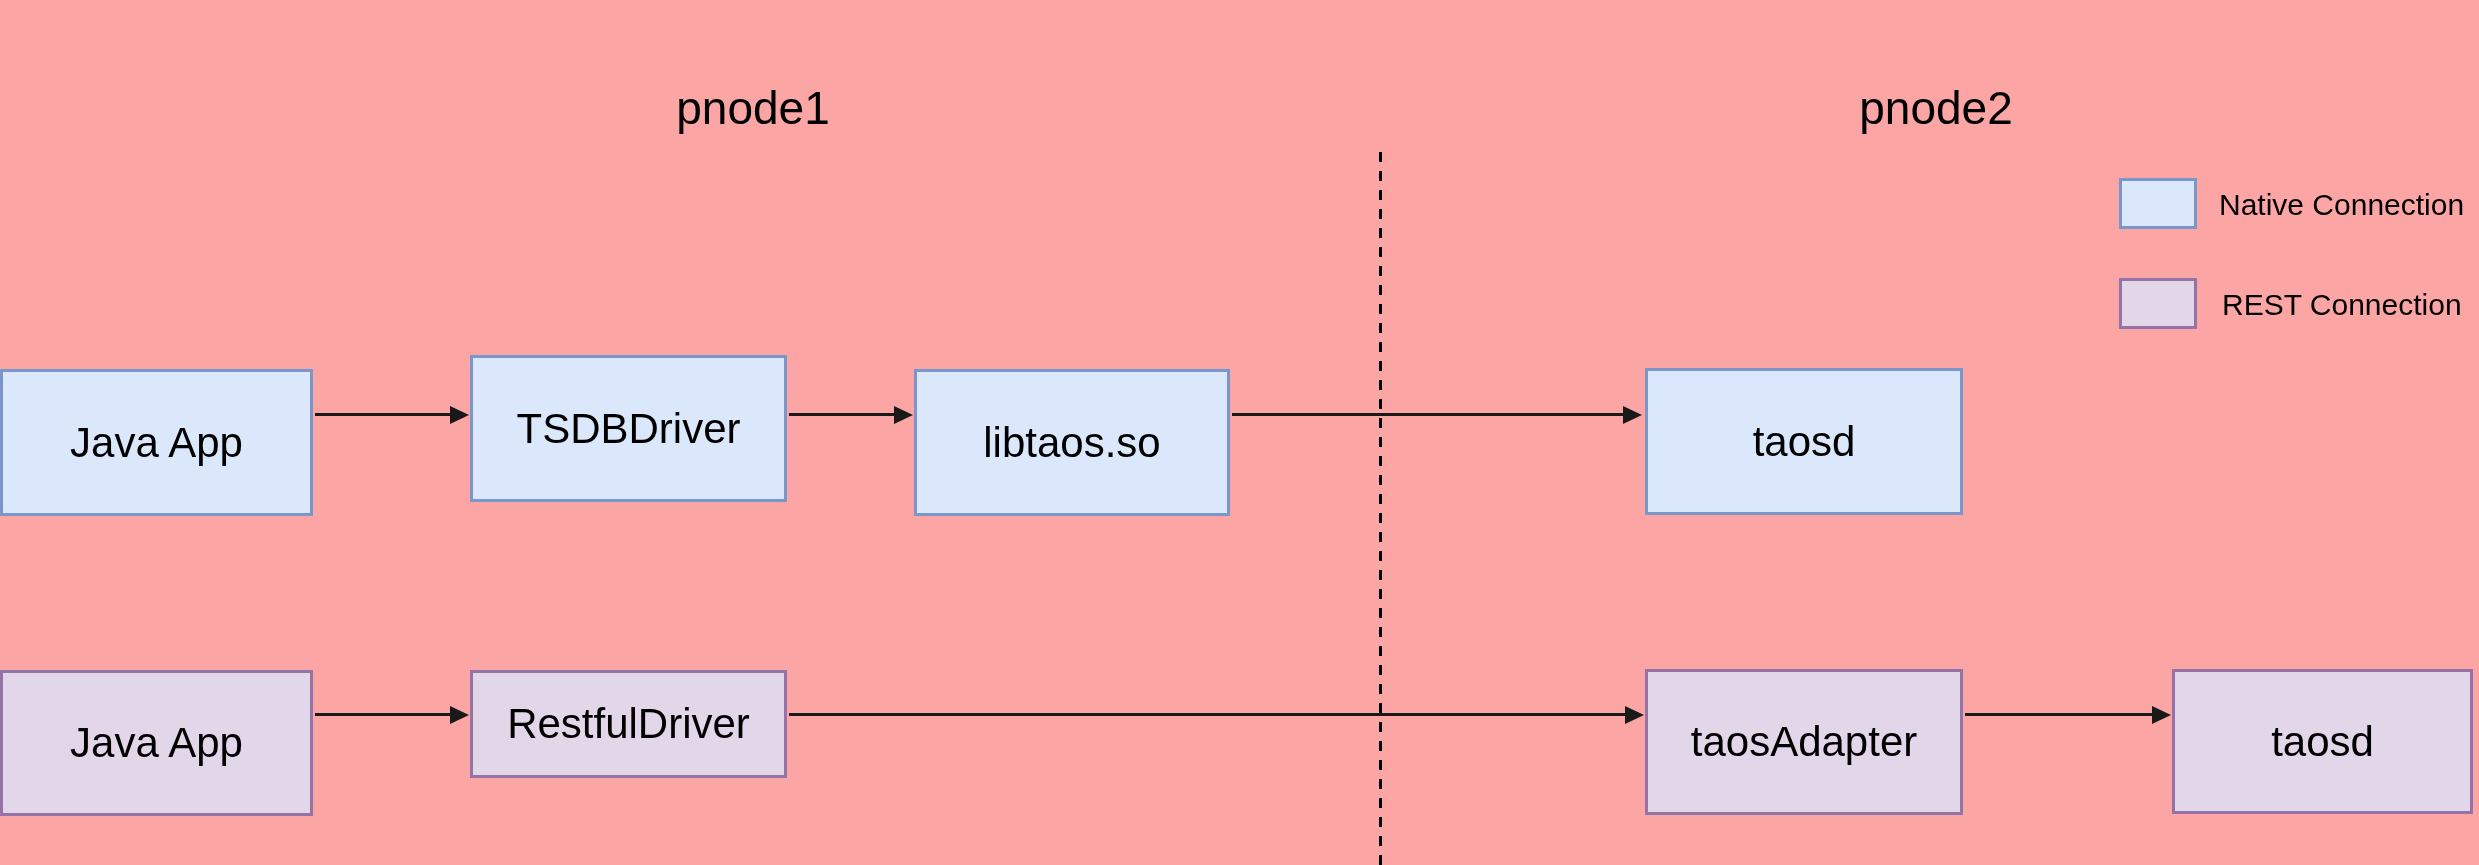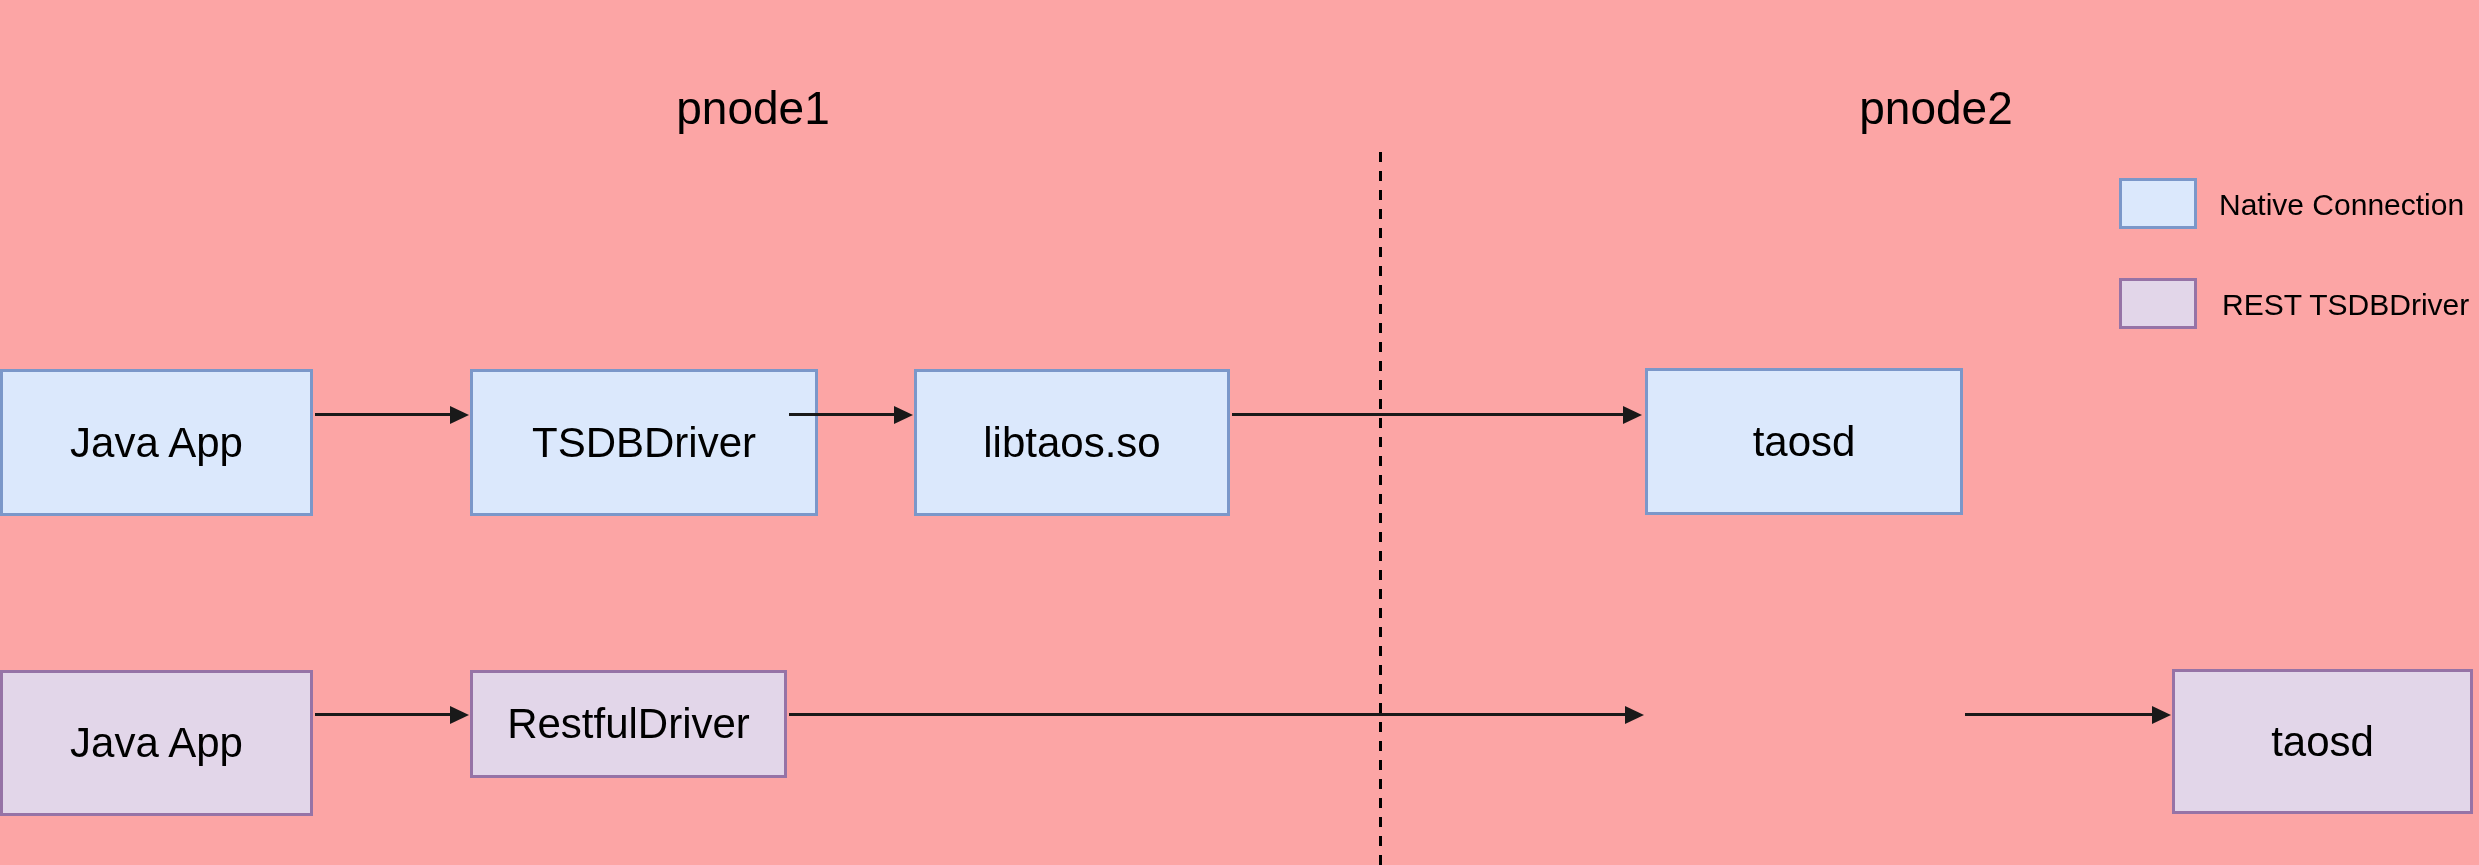--- a/index.html
+++ b/index.html
@@ -45,35 +45,36 @@
 <body>
 
 <div id="canvas">
 
   <div class="zone-title" style="left:753px; top:108px;">pnode1</div>
   <div class="zone-title" style="left:1936px; top:108px;text-align:right;">pnode2</div>
 
   <div class="boundary" style="left:1379px; top:152px; height:713px;"></div>
 
   <div class="node native" style="left:0px; top:341px; width:313px; height:147px;">Java App</div>
-  <div class="node native" style="left:470px; top:341px; width:348px; height:147px;">TSDBDriver</div>
+  <div class="node native" style="left:470px; top:327px; width:317px; height:147px;">TSDBDriver</div>
   <div class="node native" style="left:914px; top:341px; width:316px; height:147px;">libtaos.so</div>
   <div class="node native" style="left:1645px; top:340px; width:318px; height:147px;">taosd</div>
 
   <div class="node rest" style="left:0px; top:642px; width:313px; height:146px;">Java App</div>
   <div class="node rest" style="left:470px; top:642px; width:317px; height:108px;">RestfulDriver</div>
+  <div class="node rest" style="left:1645px; top:641px; width:318px; height:146px;">taosAdapter</div>
   <div class="node rest" style="left:2172px; top:641px; width:301px; height:145px;">taosd</div>
 
   <div class="arrow" style="left:315px; top:413px; width:136px;"></div>
   <div class="arrow" style="left:789px; top:413px; width:106px;"></div>
   <div class="arrow" style="left:1232px; top:413px; width:392px;"></div>
 
   <div class="arrow" style="left:315px; top:713px; width:136px;"></div>
   <div class="arrow" style="left:789px; top:713px; width:837px;"></div>
   <div class="arrow" style="left:1965px; top:713px; width:188px;"></div>
 
   <div class="legend-swatch native" style="left:2119px; top:178px;"></div>
   <div class="legend-label" style="left:2219px; top:205px;">Native Connection</div>
 
   <div class="legend-swatch rest" style="left:2119px; top:278px;"></div>
-  <div class="legend-label" style="left:2222px; top:305px;">REST TSDBDriver</div>
+  <div class="legend-label" style="left:2222px; top:305px;">REST Connection</div>
 
 </div>
 
 </body></html>

